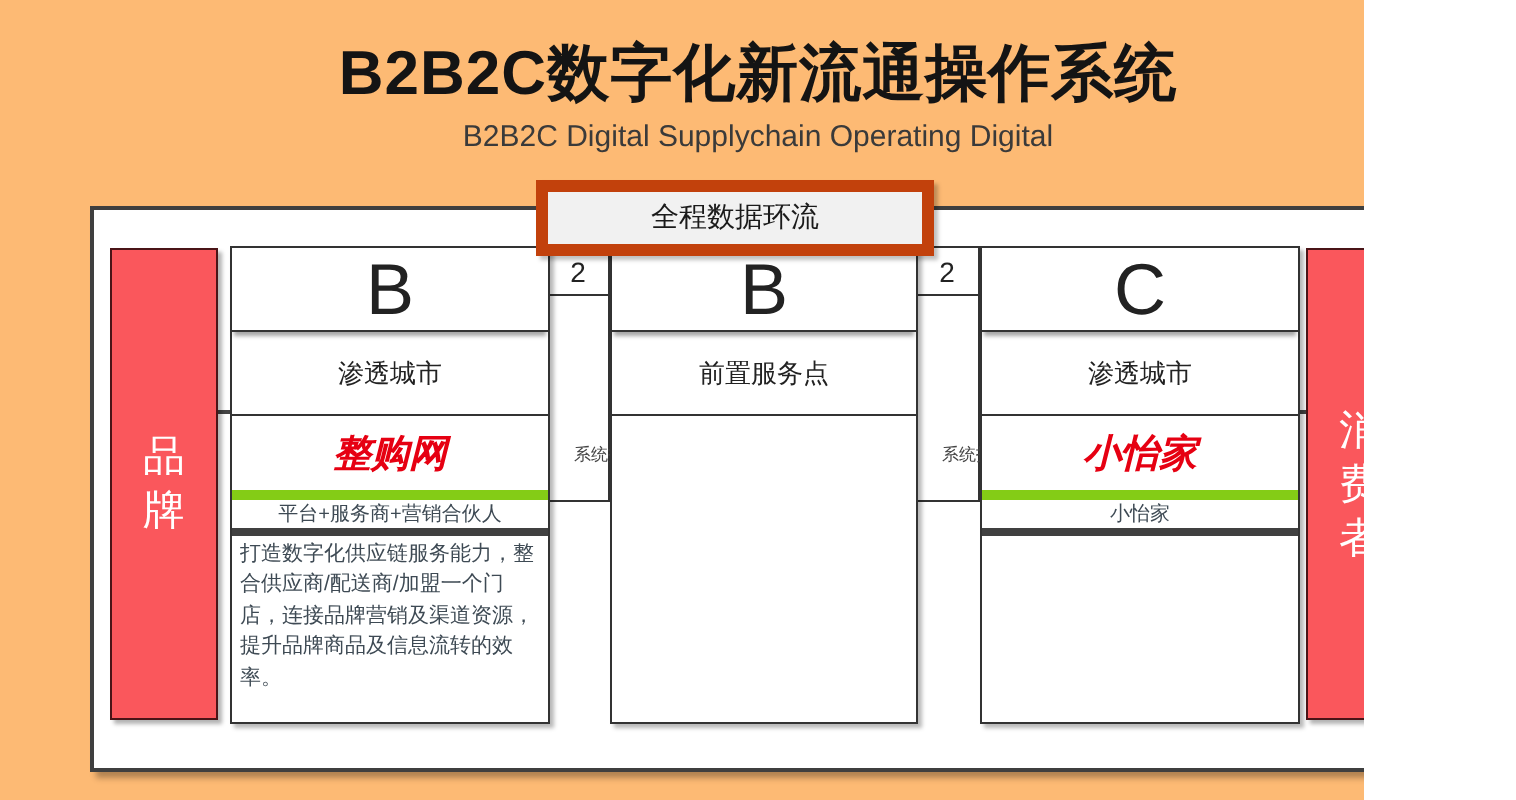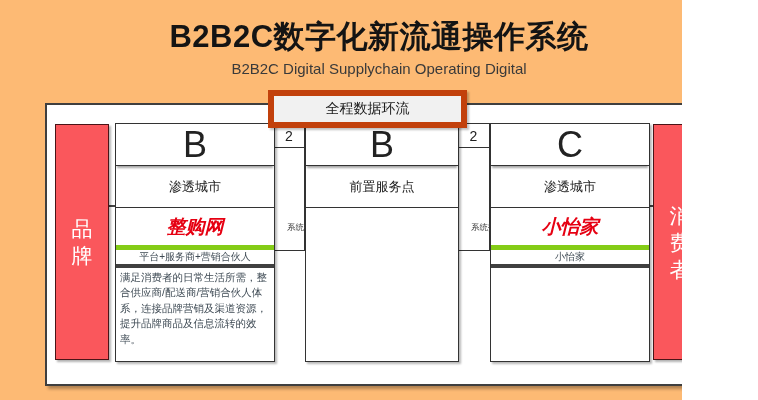--- a/index.html
+++ b/index.html
@@ -84,21 +84,21 @@
     <span>消</span>
     <span>费</span>
     <span>者</span>
   </div>
 
   <div class="abs col" id="col-1">
     <div class="cell letter-cell">B</div>
     <div class="cell city-cell">渗透城市</div>
     <div class="cell brand-cell">整购网</div>
     <div class="cell subheader-cell">平台+服务商+营销合伙人</div>
-    <div class="cell desc-cell">满足消费者的日常生活所需，整合供应商/配送商/营销合伙人体系，连接品牌营销及渠道资源，提升品牌商品及信息流转的效率。</div>
+    <div class="cell desc-cell">打造数字化供应链服务能力，整合供应商/配送商/加盟一个门店，连接品牌营销及渠道资源，提升品牌商品及信息流转的效率。</div>
   </div>
 
   <div class="abs strip" id="strip-1">
     <div class="strip-num">2</div>
     <div class="strip-label">系统打通</div>
   </div>
 
   <div class="abs col" id="col-2">
     <div class="cell letter-cell">B</div>
     <div class="cell city-cell">前置服务点</div>

